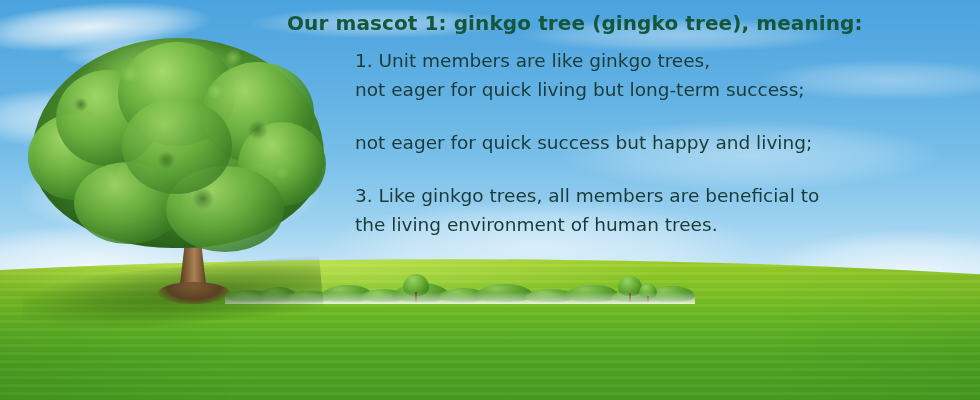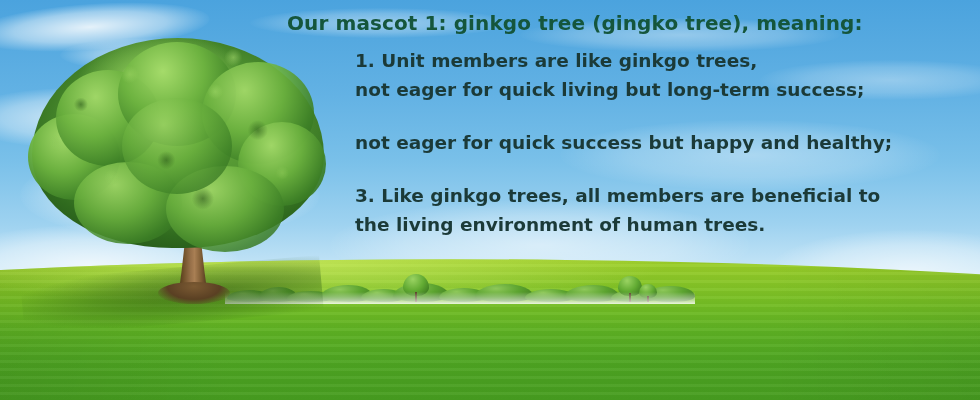--- a/index.html
+++ b/index.html
@@ -236,21 +236,21 @@
     left: 355px;
     top: 46px;
     width: 600px;
     color: #1b3a38;
     font-size: 18.5px;
     line-height: 29px;
     white-space: nowrap;
   }
   .para { margin: 0 0 24px 0; }
   .para:last-child { margin-bottom: 12px; }
-  .line { display: block; font-weight: bold; }
+  .line { display: block; }
 </style>
 </head>
 <body>
 
 <div class="banner">
 
   <div class="sky">
     <div class="cloud c1"></div>
     <div class="cloud c2"></div>
     <div class="cloud c3"></div>
@@ -315,21 +315,21 @@
   </div>
 
   <div class="headline">Our mascot 1: ginkgo tree (gingko tree), meaning:</div>
 
   <div class="body-block">
     <div class="para">
       <span class="line">1. Unit members are like ginkgo trees,</span>
       <span class="line">not eager for quick  living but long-term success;</span>
     </div>
     <div class="para">
-      <span class="line">not eager for quick success but happy and healthy;</span>
+      <span class="line">not eager for quick success but happy and living;</span>
     </div>
     <div class="para">
       <span class="line">3. Like ginkgo trees, all members are beneficial to</span>
       <span class="line">the living environment of human trees.</span>
     </div>
   </div>
 
 </div>
 
 </body></html>

